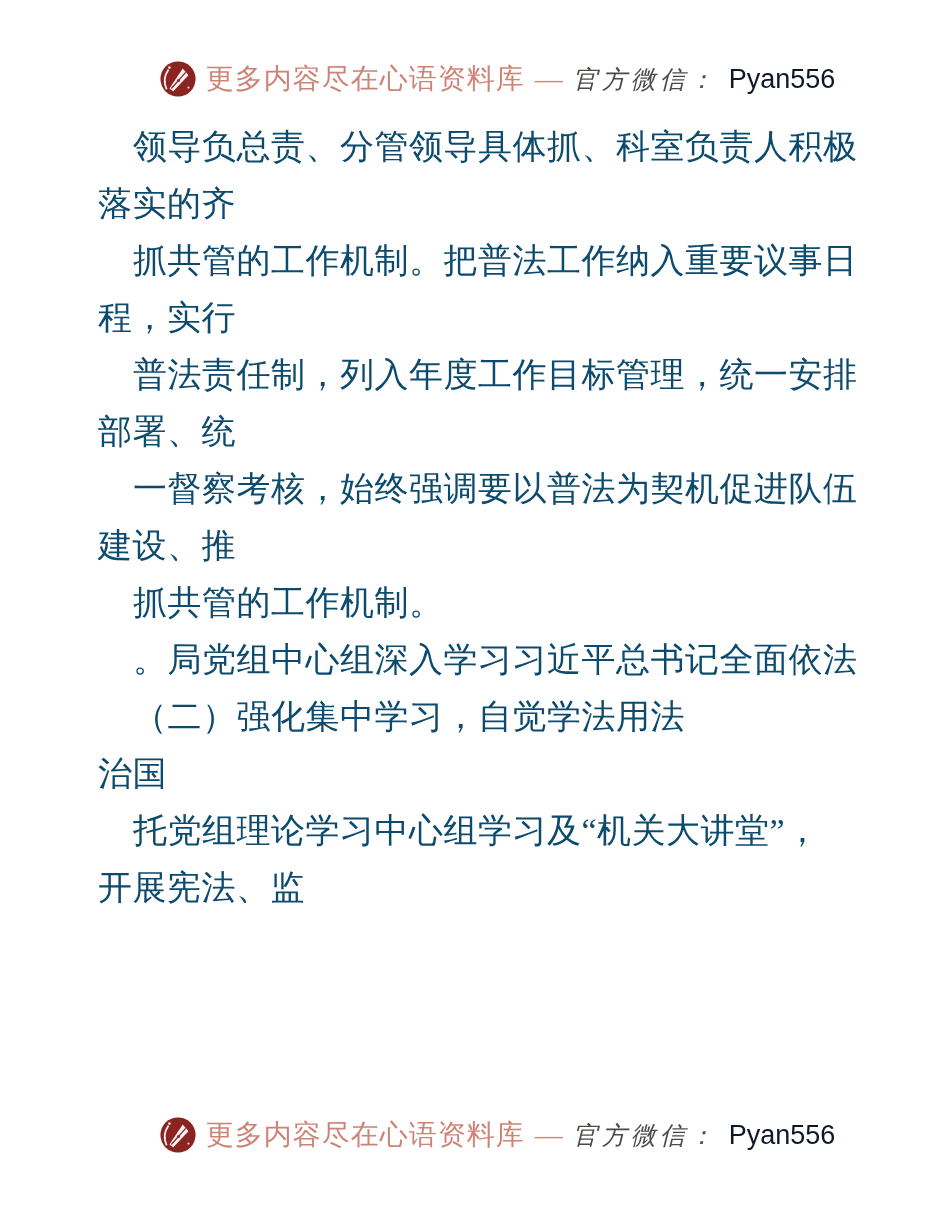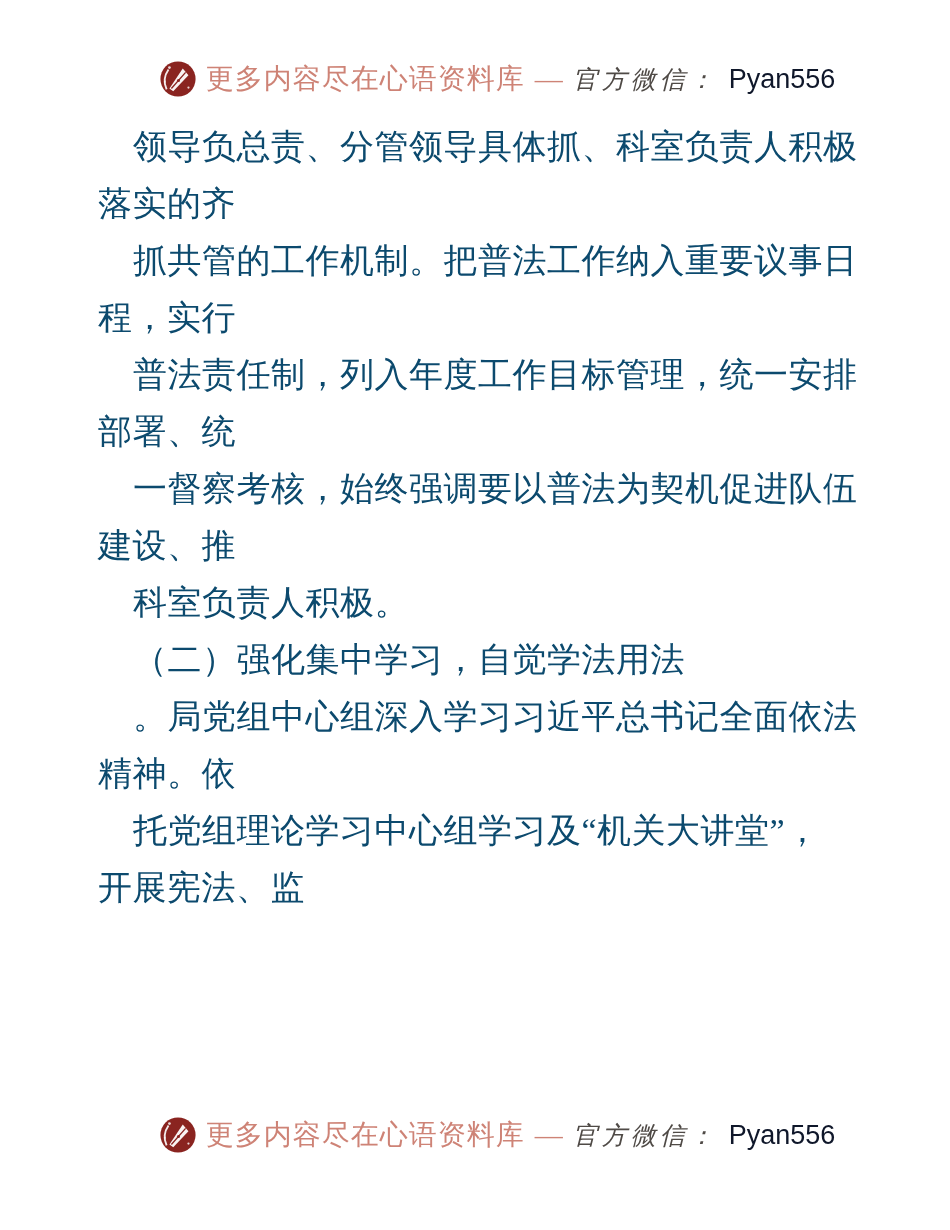--- a/index.html
+++ b/index.html
@@ -99,24 +99,24 @@
 
   <div class="doc">
     <div class="line indent">领导负总责、分管领导具体抓、科室负责人积极</div>
     <div class="line">落实的齐</div>
     <div class="line indent">抓共管的工作机制。把普法工作纳入重要议事日</div>
     <div class="line">程，实行</div>
     <div class="line indent">普法责任制，列入年度工作目标管理，统一安排</div>
     <div class="line">部署、统</div>
     <div class="line indent">一督察考核，始终强调要以普法为契机促进队伍</div>
     <div class="line">建设、推</div>
-    <div class="line indent">科室负责人积极。</div>
+    <div class="line indent">抓共管的工作机制。</div>
+    <div class="line indent">。局党组中心组深入学习习近平总书记全面依法</div>
     <div class="line indent">（二）强化集中学习，自觉学法用法</div>
-    <div class="line indent">。局党组中心组深入学习习近平总书记全面依法</div>
-    <div class="line">精神。依</div>
+    <div class="line">治国</div>
     <div class="line indent">托党组理论学习中心组学习及“机关大讲堂”，</div>
     <div class="line">开展宪法、监</div>
   </div>
 
   <div class="watermark wm-footer">
     <span class="logo">
       <svg viewBox="0 0 40 40" width="38" height="38" aria-hidden="true">
         <circle cx="20" cy="20" r="18.5" fill="#8a2420"></circle>
         <path d="M8,31 Q3,20 10,10" stroke="#ffffff" stroke-width="2" fill="none" opacity="0.9"></path>
         <path d="M11,30 L25,9 L31,16 L15,33 Z" fill="#ffffff" opacity="0.95"></path>

